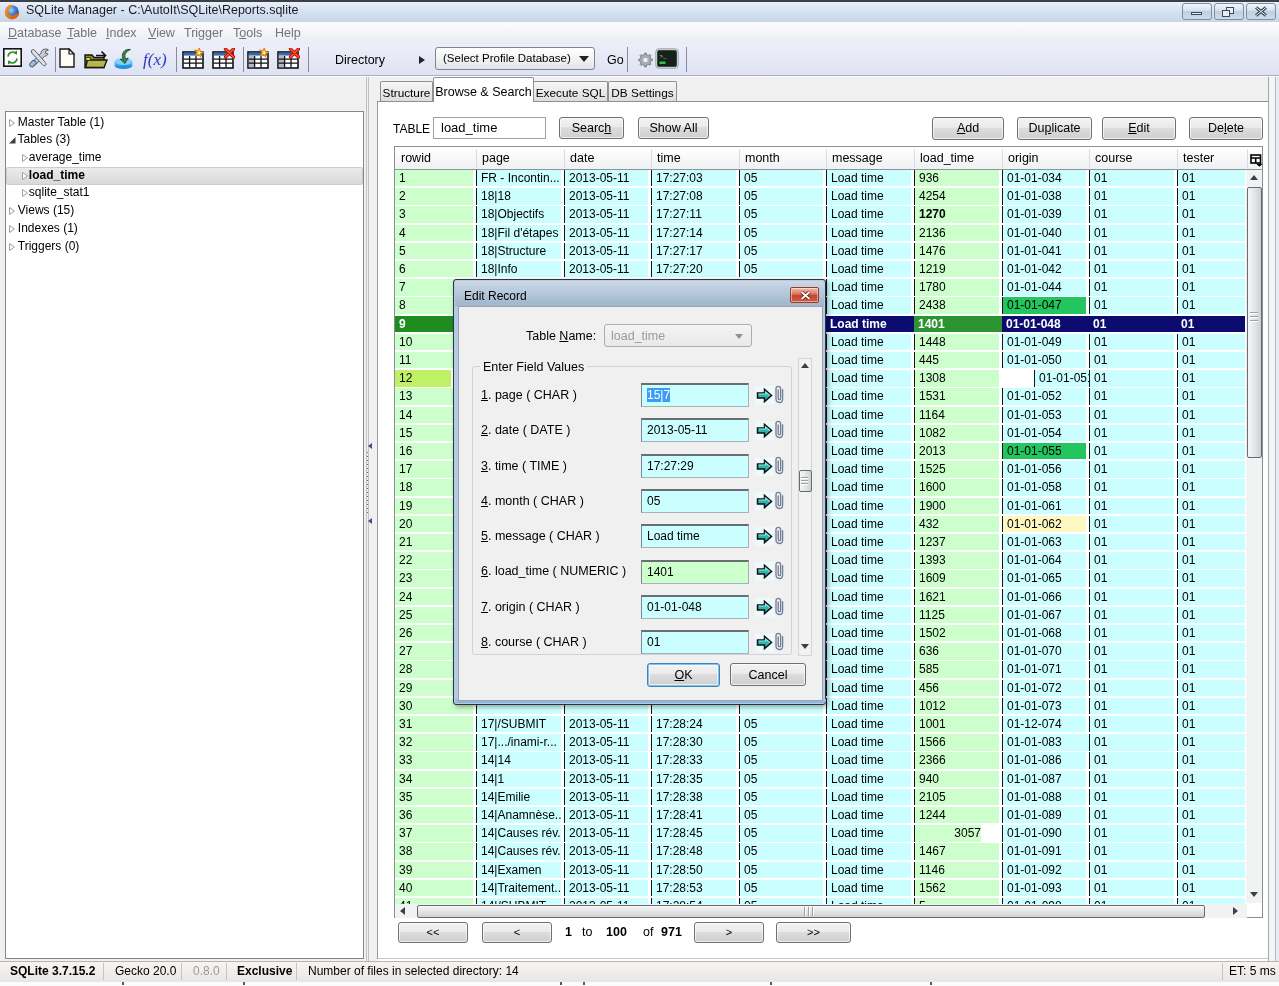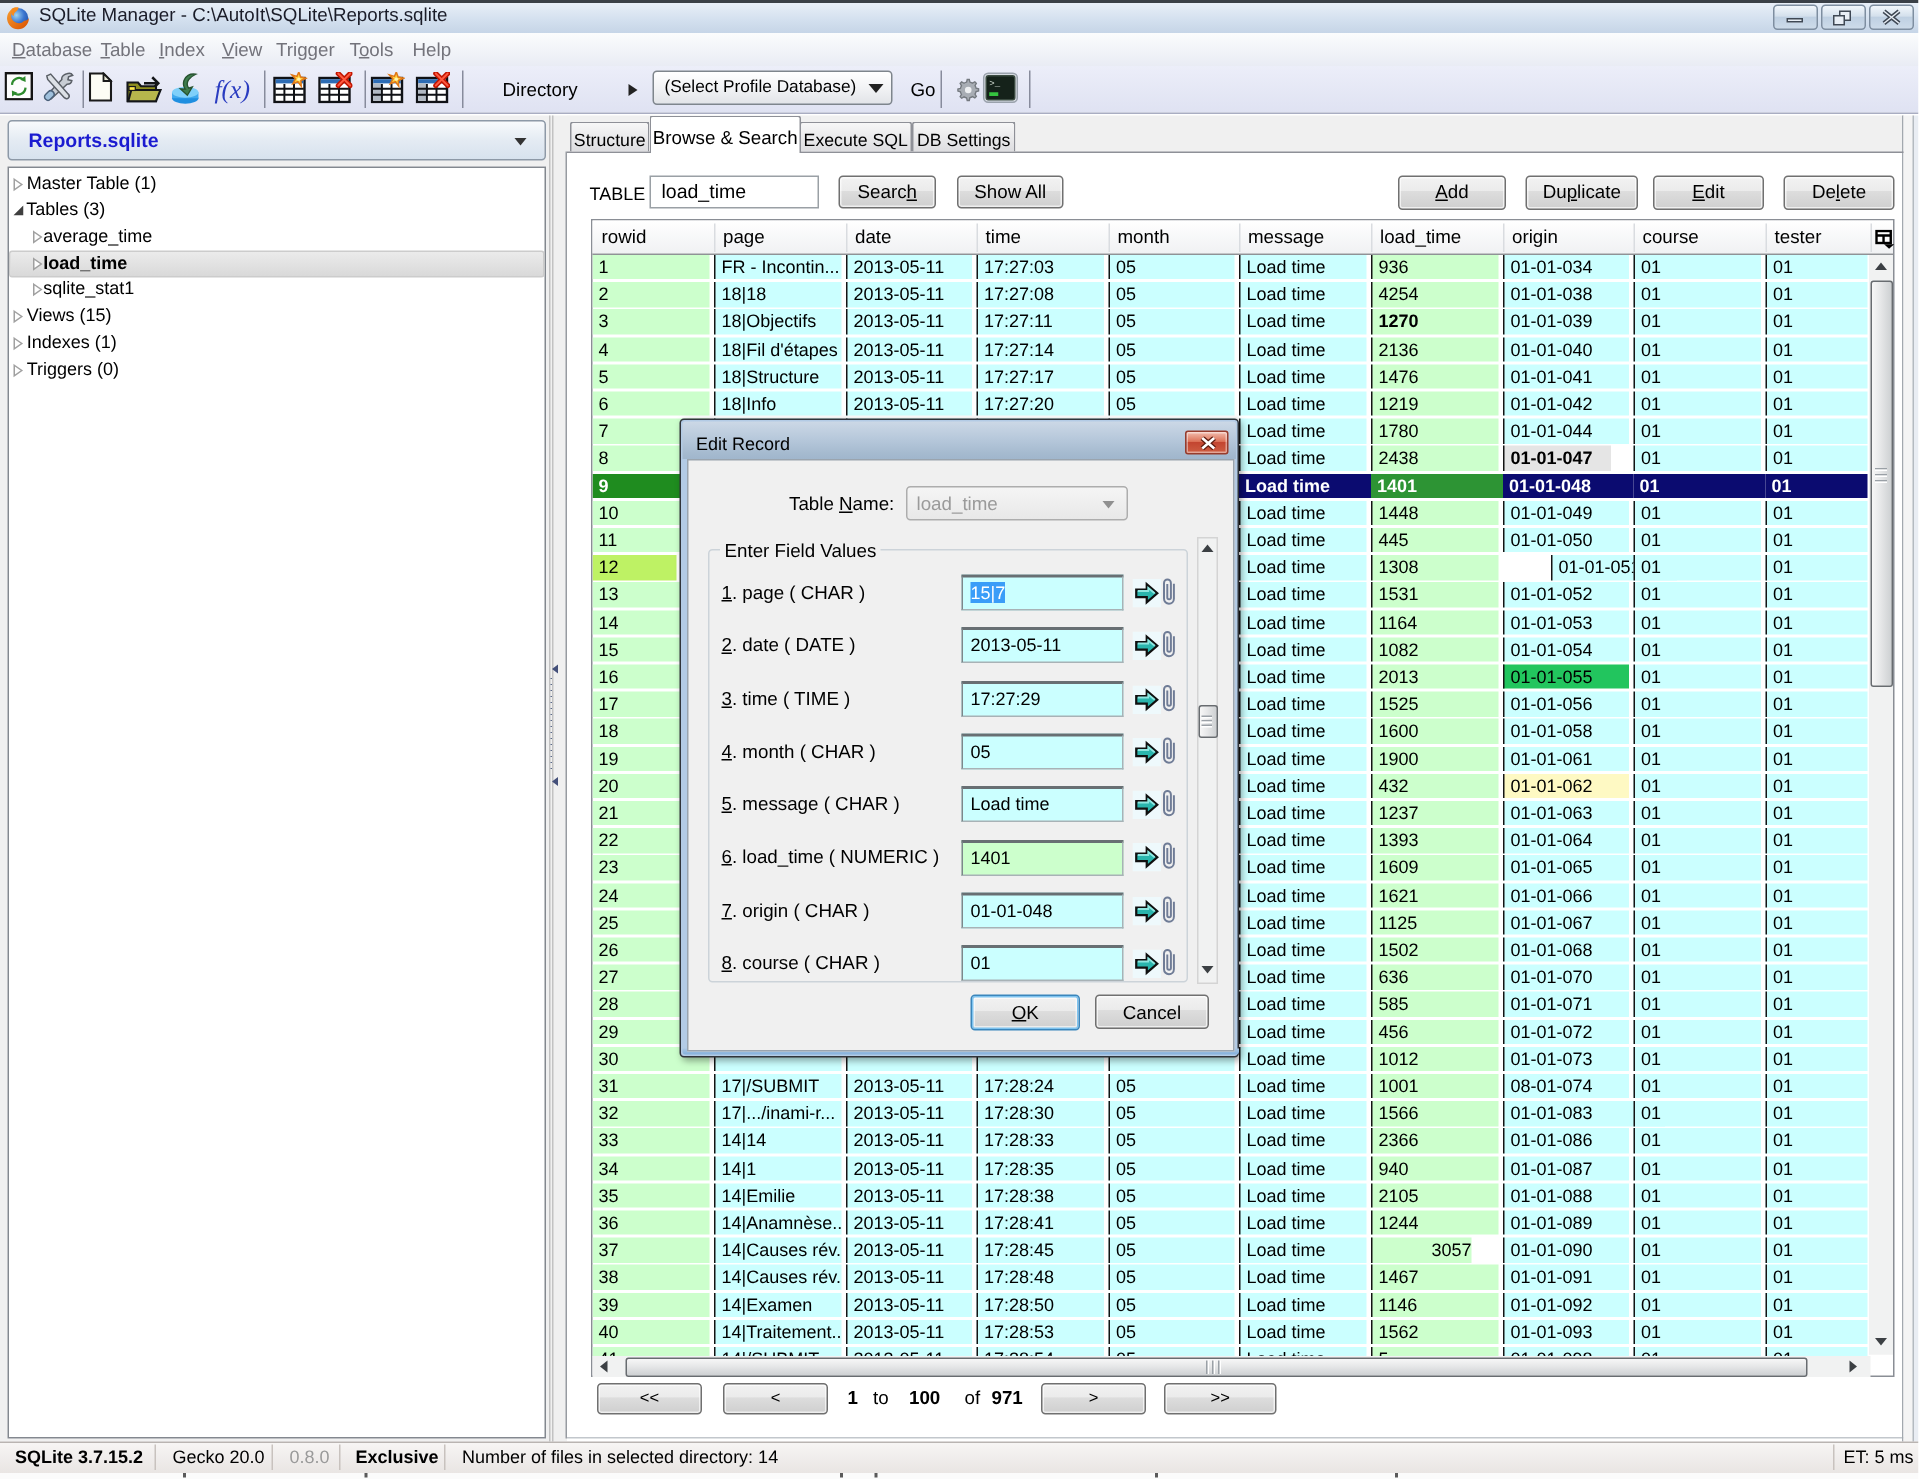--- a/index.html
+++ b/index.html
@@ -186,24 +186,20 @@
 <i class="tsep" style="left:308px;top:47px"></i>
 <i class="tsep" style="left:627px;top:47px"></i>
 <i class="tsep" style="left:686px;top:47px"></i>
 <div class="abs" style="left:335px;top:53px;font-size:12.5px;color:#000">Directory</div>
 <div class="abs" style="left:419px;top:56px;width:0;height:0;border:4px solid transparent;border-left:6px solid #222"></div>
 <div class="abs" style="left:435px;top:47px;width:160px;height:23px;border:1px solid #7e858c;border-radius:3px;background:linear-gradient(#ffffff,#f2f3f5 50%,#e2e4e8);"></div>
 <div class="abs" style="left:443px;top:52px;font-size:11.5px;color:#000">(Select Profile Database)</div>
 <div class="abs" style="left:579px;top:56px;width:0;height:0;border:5px solid transparent;border-top:6px solid #222"></div>
 <div class="abs" style="left:607px;top:53px;font-size:12.5px;color:#000">Go</div>
 <div id="lpanel" class="abs"></div>
-<div id="dbsel" class="abs">
-      <b>Reports.sqlite</b>
-      <span class="dar"></span>
-    </div>
 <div id="tree" class="abs"></div>
 <div class="abs" style="left:6px;top:167px;width:357px;height:18px;background:linear-gradient(#ebebeb,#d9d9d9);border:1px solid #cccccc;border-radius:2px"></div>
 <svg class="abs" style="left:7.8px;top:117.6px" width="8" height="10">
       <polygon points="1.5,1.5 6.5,5 1.5,8.5" fill="#fefefe" stroke="#a0a0a0"></polygon>
     </svg>
 <span class="ti" style="left:17.8px;top:114.6px">Master Table (1)</span>
 <svg class="abs" style="left:8.0px;top:135.8px" width="9" height="9">
       <polygon points="7.5,1 7.5,7.5 1,7.5" fill="#3f3f3f"></polygon>
     </svg>
 <span class="ti" style="left:17.5px;top:132.3px">Tables (3)</span>
@@ -365,21 +361,21 @@
           <div class="gc" style="left:782px;width:68px;background:#cbffff;border-left:1px solid #141414;">01</div>
         </div>
 <div class="gr" style="top:127.4px">
           <div class="gc" style="left:0px;width:78px;background:#ccffcc;">8</div>
           <div class="gc" style="left:81px;width:85px;background:#cbffff;border-left:1px solid #141414;"></div>
           <div class="gc" style="left:169px;width:84px;background:#cbffff;border-left:1px solid #141414;"></div>
           <div class="gc" style="left:256px;width:85px;background:#cbffff;border-left:1px solid #141414;"></div>
           <div class="gc" style="left:344px;width:84px;background:#cbffff;border-left:1px solid #141414;"></div>
           <div class="gc" style="left:431px;width:85px;background:#cbffff;border-left:1px solid #141414;">Load time</div>
           <div class="gc" style="left:519px;width:85px;background:#ccffcc;border-left:1px solid #141414;">2438</div>
-          <div class="gc" style="left:607px;width:72px;background:#e5e5e5;border-left:1px solid #141414;font-weight:bold;">01-01-047</div>
+          <div class="gc" style="left:607px;width:84px;background:#22c55e;border-left:1px solid #141414;">01-01-047</div>
           <div class="gc" style="left:694px;width:85px;background:#cbffff;border-left:1px solid #141414;">01</div>
           <div class="gc" style="left:782px;width:68px;background:#cbffff;border-left:1px solid #141414;">01</div>
         </div>
 <div class="gr" style="top:145.6px">
           <div class="gc" style="left:0px;width:81px;background:#1f8c1f;color:#fff;font-weight:bold;">9</div>
           <div class="gc" style="left:81px;width:88px;background:#0b0b70;color:#fff;font-weight:bold;"></div>
           <div class="gc" style="left:169px;width:87px;background:#0b0b70;color:#fff;font-weight:bold;"></div>
           <div class="gc" style="left:256px;width:88px;background:#0b0b70;color:#fff;font-weight:bold;"></div>
           <div class="gc" style="left:344px;width:87px;background:#0b0b70;color:#fff;font-weight:bold;"></div>
           <div class="gc" style="left:431px;width:88px;background:#0b0b70;color:#fff;font-weight:bold;">Load time</div>
@@ -641,21 +637,21 @@
           <div class="gc" style="left:782px;width:68px;background:#cbffff;border-left:1px solid #141414;">01</div>
         </div>
 <div class="gr" style="top:546.0px">
           <div class="gc" style="left:0px;width:78px;background:#ccffcc;">31</div>
           <div class="gc" style="left:81px;width:85px;background:#cbffff;border-left:1px solid #141414;">17|/SUBMIT</div>
           <div class="gc" style="left:169px;width:84px;background:#cbffff;border-left:1px solid #141414;">2013-05-11</div>
           <div class="gc" style="left:256px;width:85px;background:#cbffff;border-left:1px solid #141414;">17:28:24</div>
           <div class="gc" style="left:344px;width:84px;background:#cbffff;border-left:1px solid #141414;">05</div>
           <div class="gc" style="left:431px;width:85px;background:#cbffff;border-left:1px solid #141414;">Load time</div>
           <div class="gc" style="left:519px;width:85px;background:#ccffcc;border-left:1px solid #141414;">1001</div>
-          <div class="gc" style="left:607px;width:84px;background:#cbffff;border-left:1px solid #141414;">08-01-074</div>
+          <div class="gc" style="left:607px;width:84px;background:#cbffff;border-left:1px solid #141414;">01-12-074</div>
           <div class="gc" style="left:694px;width:85px;background:#cbffff;border-left:1px solid #141414;">01</div>
           <div class="gc" style="left:782px;width:68px;background:#cbffff;border-left:1px solid #141414;">01</div>
         </div>
 <div class="gr" style="top:564.2px">
           <div class="gc" style="left:0px;width:78px;background:#ccffcc;">32</div>
           <div class="gc" style="left:81px;width:85px;background:#cbffff;border-left:1px solid #141414;">17|.../inami-r...</div>
           <div class="gc" style="left:169px;width:84px;background:#cbffff;border-left:1px solid #141414;">2013-05-11</div>
           <div class="gc" style="left:256px;width:85px;background:#cbffff;border-left:1px solid #141414;">17:28:30</div>
           <div class="gc" style="left:344px;width:84px;background:#cbffff;border-left:1px solid #141414;">05</div>
           <div class="gc" style="left:431px;width:85px;background:#cbffff;border-left:1px solid #141414;">Load time</div>

